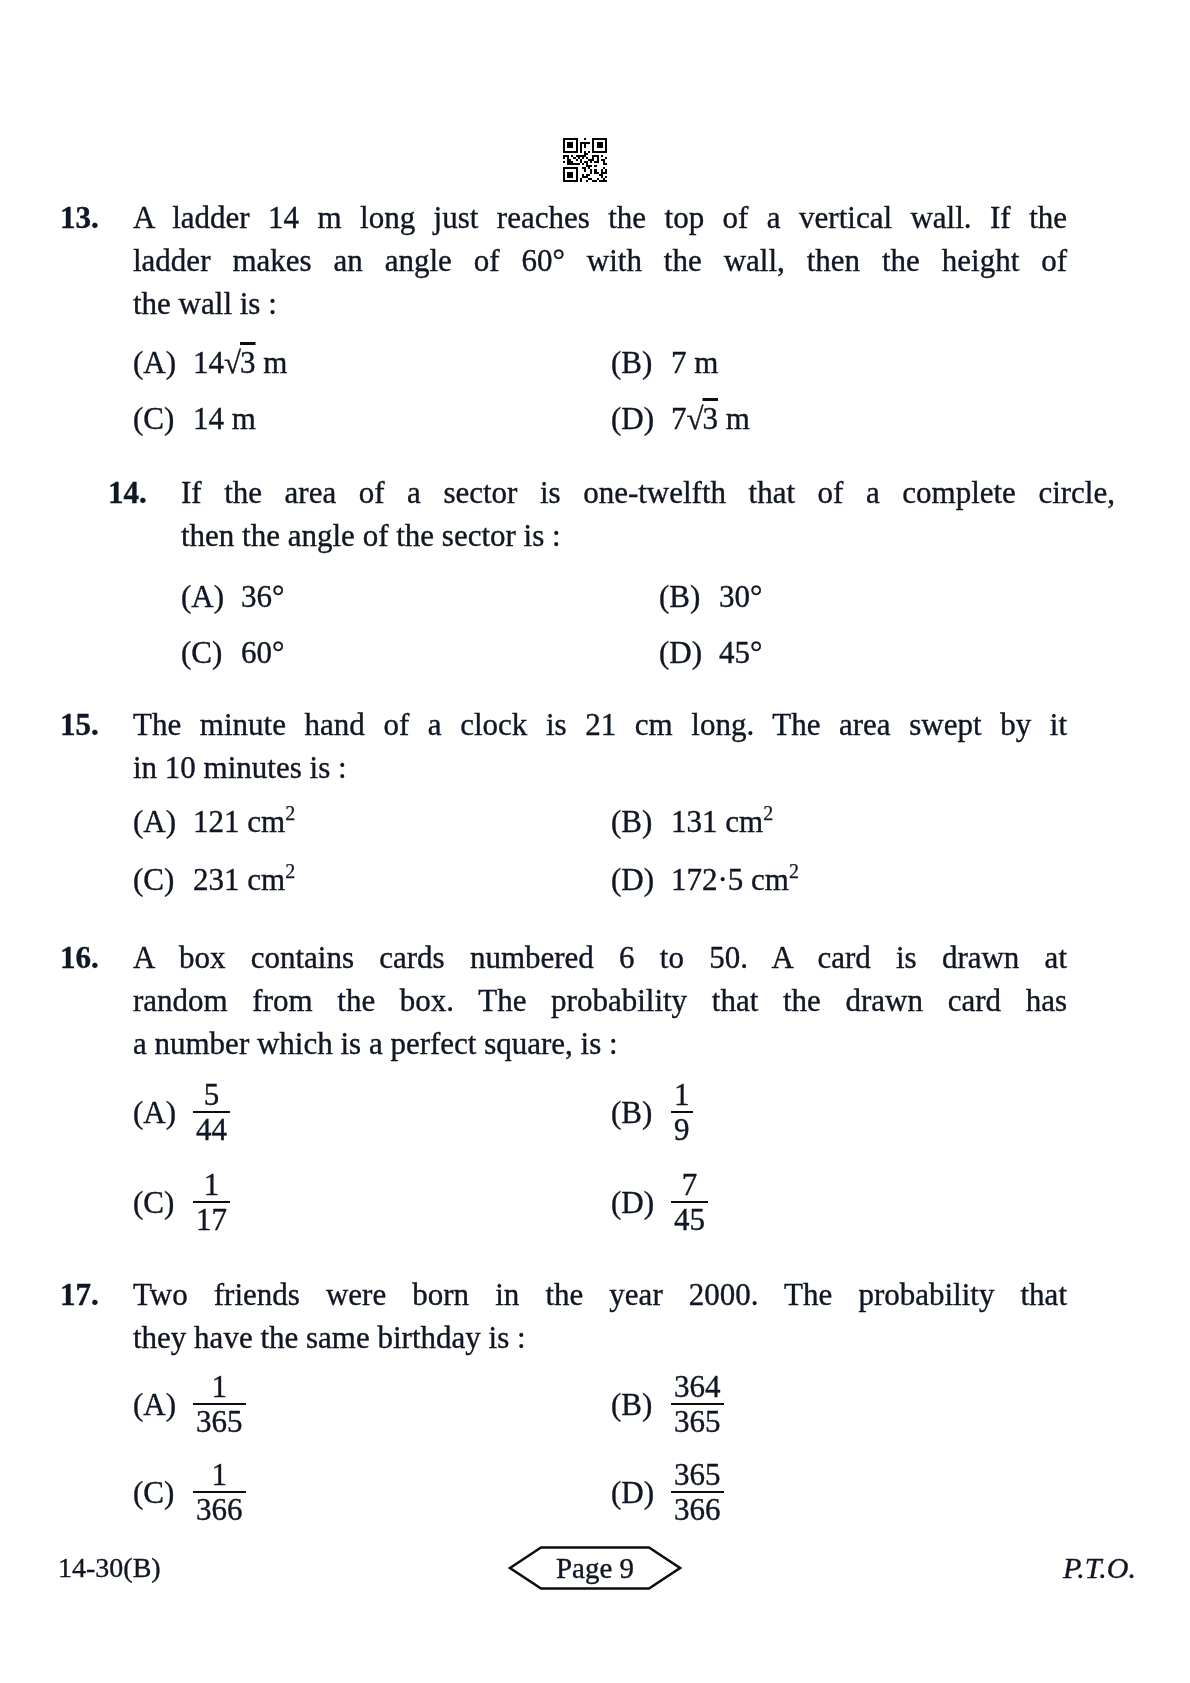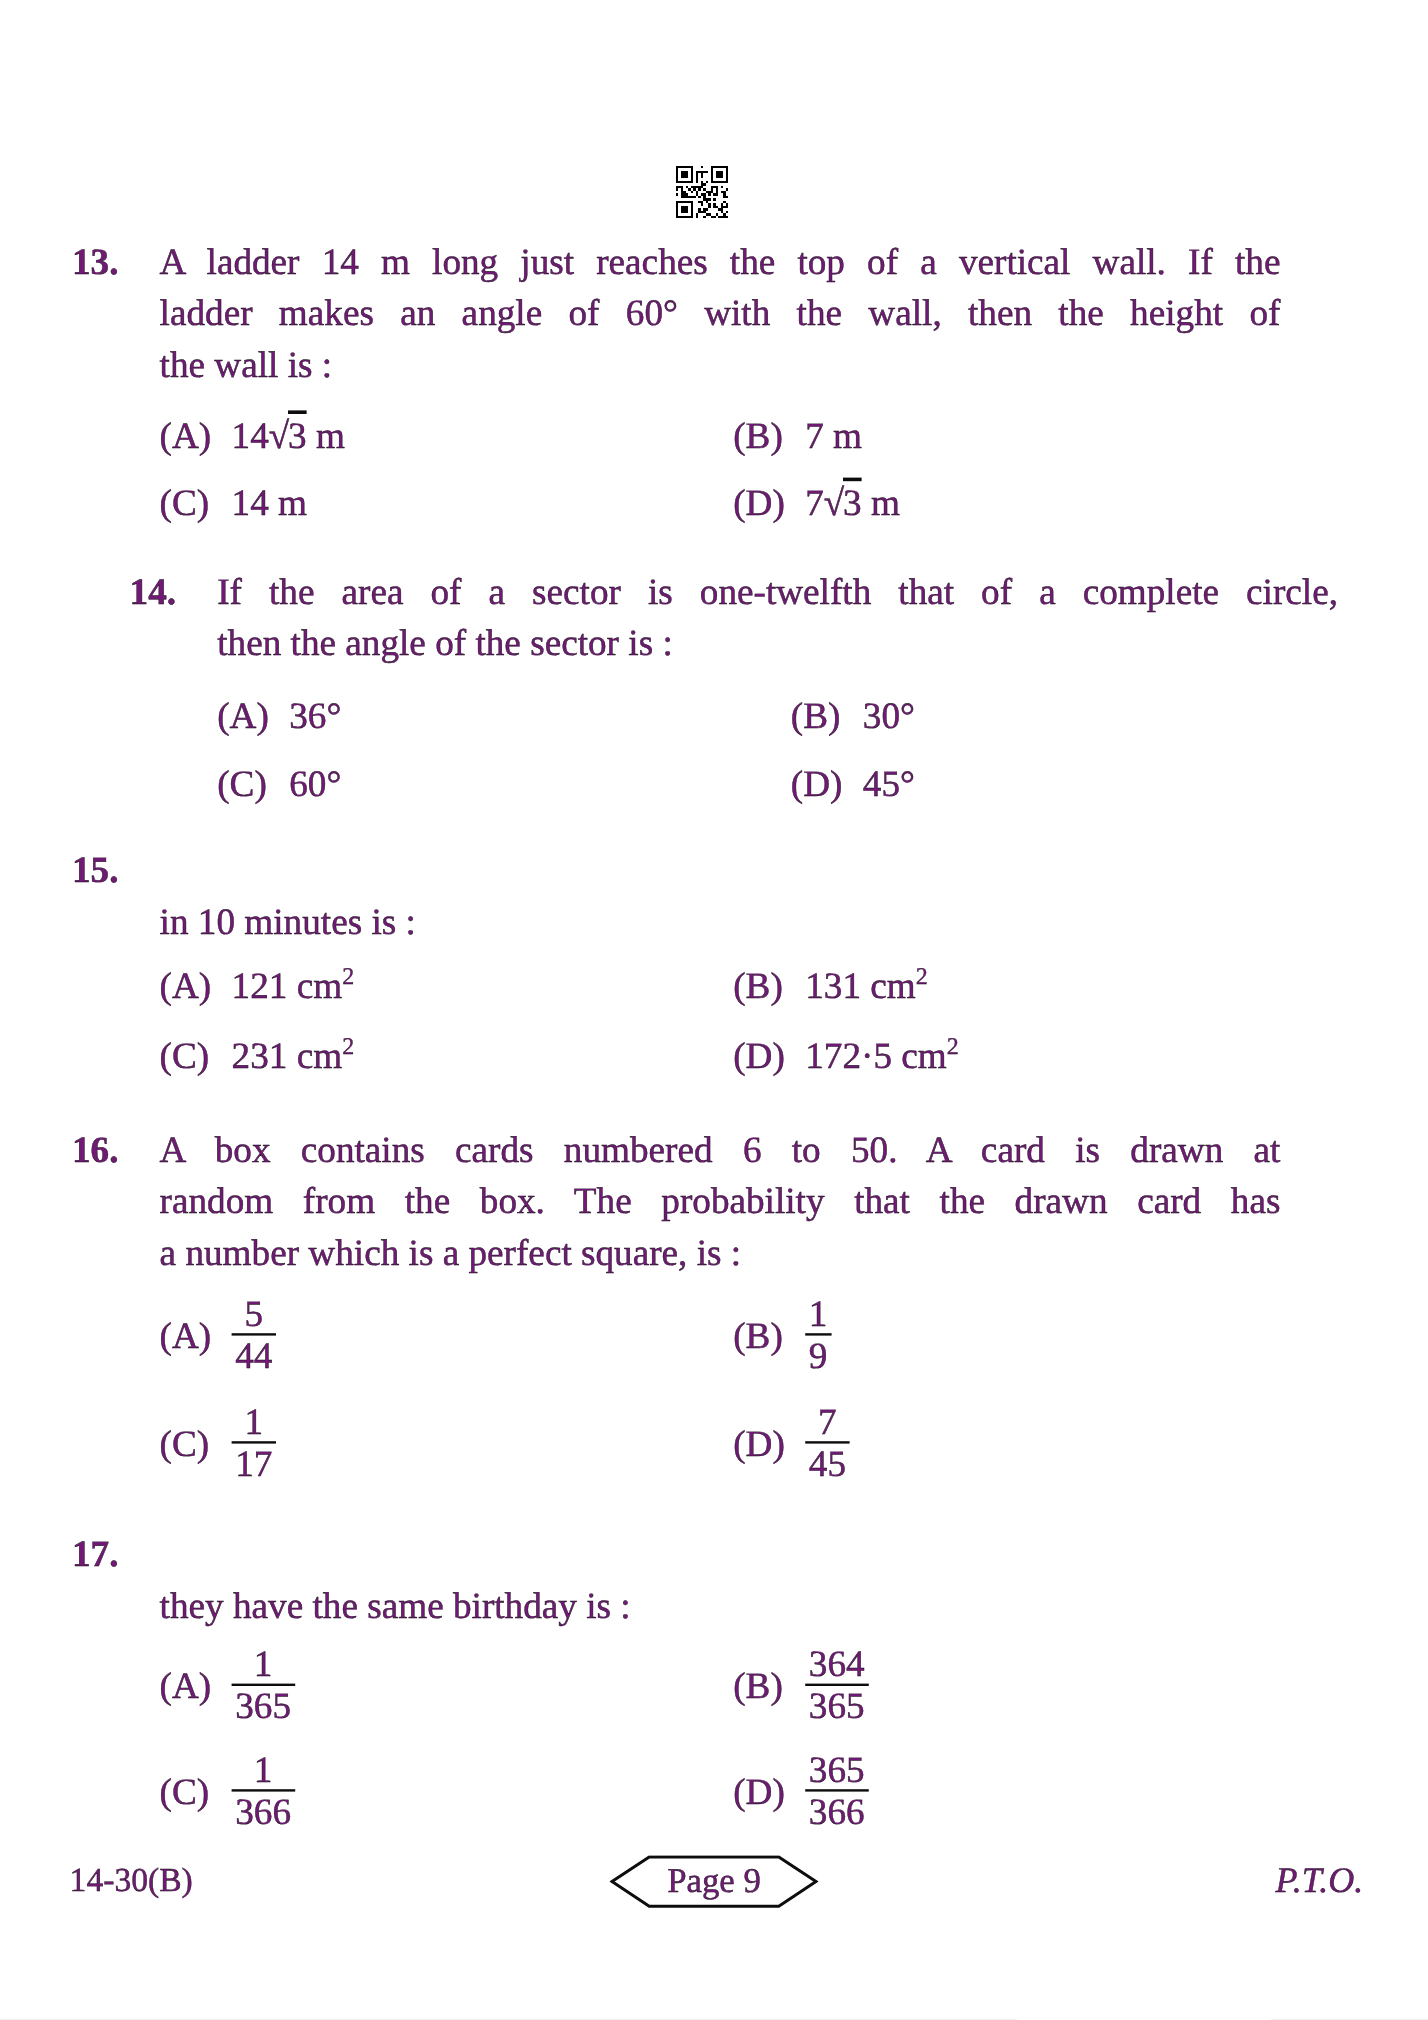--- a/index.html
+++ b/index.html
@@ -5,21 +5,21 @@
 <style>
   html,body { margin:0; padding:0; background:#e8e8e8; }
   .page {
     position:relative;
     width:1190px; height:1683px;
     margin:0 auto;
     background:#ffffff;
     font-family:"Liberation Serif","DejaVu Serif",serif;
     font-size:31px;
     line-height:43px;
-    color:#701a75;
+    color:#0f172a;
     -webkit-text-stroke:0.35px #0d0d0d;
     overflow:hidden;
   }
   .qr {
     position:absolute; left:562px; top:138px; width:46px; height:44px;
   }
   .question { position:absolute; left:60px; width:1010px; }
   .qnum { position:absolute; left:0; top:0; font-weight:bold; }
   .qline {
     position:absolute; left:73px; width:934px;
@@ -115,20 +115,21 @@
       </div>
       <div class="opt c2">
         <span class="olabel">(D)</span>
         <span class="oval">45°</span>
       </div>
     </div>
   </div>
 
   <div class="question" style="top:703px; height:210px;">
     <span class="qnum">15.</span>
+    <div class="qline" style="top:0">The minute hand of a clock is 21 cm long. The area swept by it</div>
     <div class="qline last" style="top:43px">in 10 minutes is :</div>
     <div class="optrow" style="top:97px">
       <div class="opt c1">
         <span class="olabel">(A)</span>
         <span class="oval"><span>121 cm</span><sup class="sq">2</sup></span>
       </div>
       <div class="opt c2">
         <span class="olabel">(B)</span>
         <span class="oval"><span>131 cm</span><sup class="sq">2</sup></span>
       </div>
@@ -179,20 +180,21 @@
         <span class="frac">
             <span class="num">7</span>
             <span class="den">45</span>
           </span>
       </div>
     </div>
   </div>
 
   <div class="question" style="top:1273px; height:260px;">
     <span class="qnum">17.</span>
+    <div class="qline" style="top:0">Two friends were born in the year 2000. The probability that</div>
     <div class="qline last" style="top:43px">they have the same birthday is :</div>
     <div class="optrow tall" style="top:95px">
       <div class="opt c1">
         <span class="olabel">(A)</span>
         <span class="frac">
             <span class="num">1</span>
             <span class="den">365</span>
           </span>
       </div>
       <div class="opt c2">

